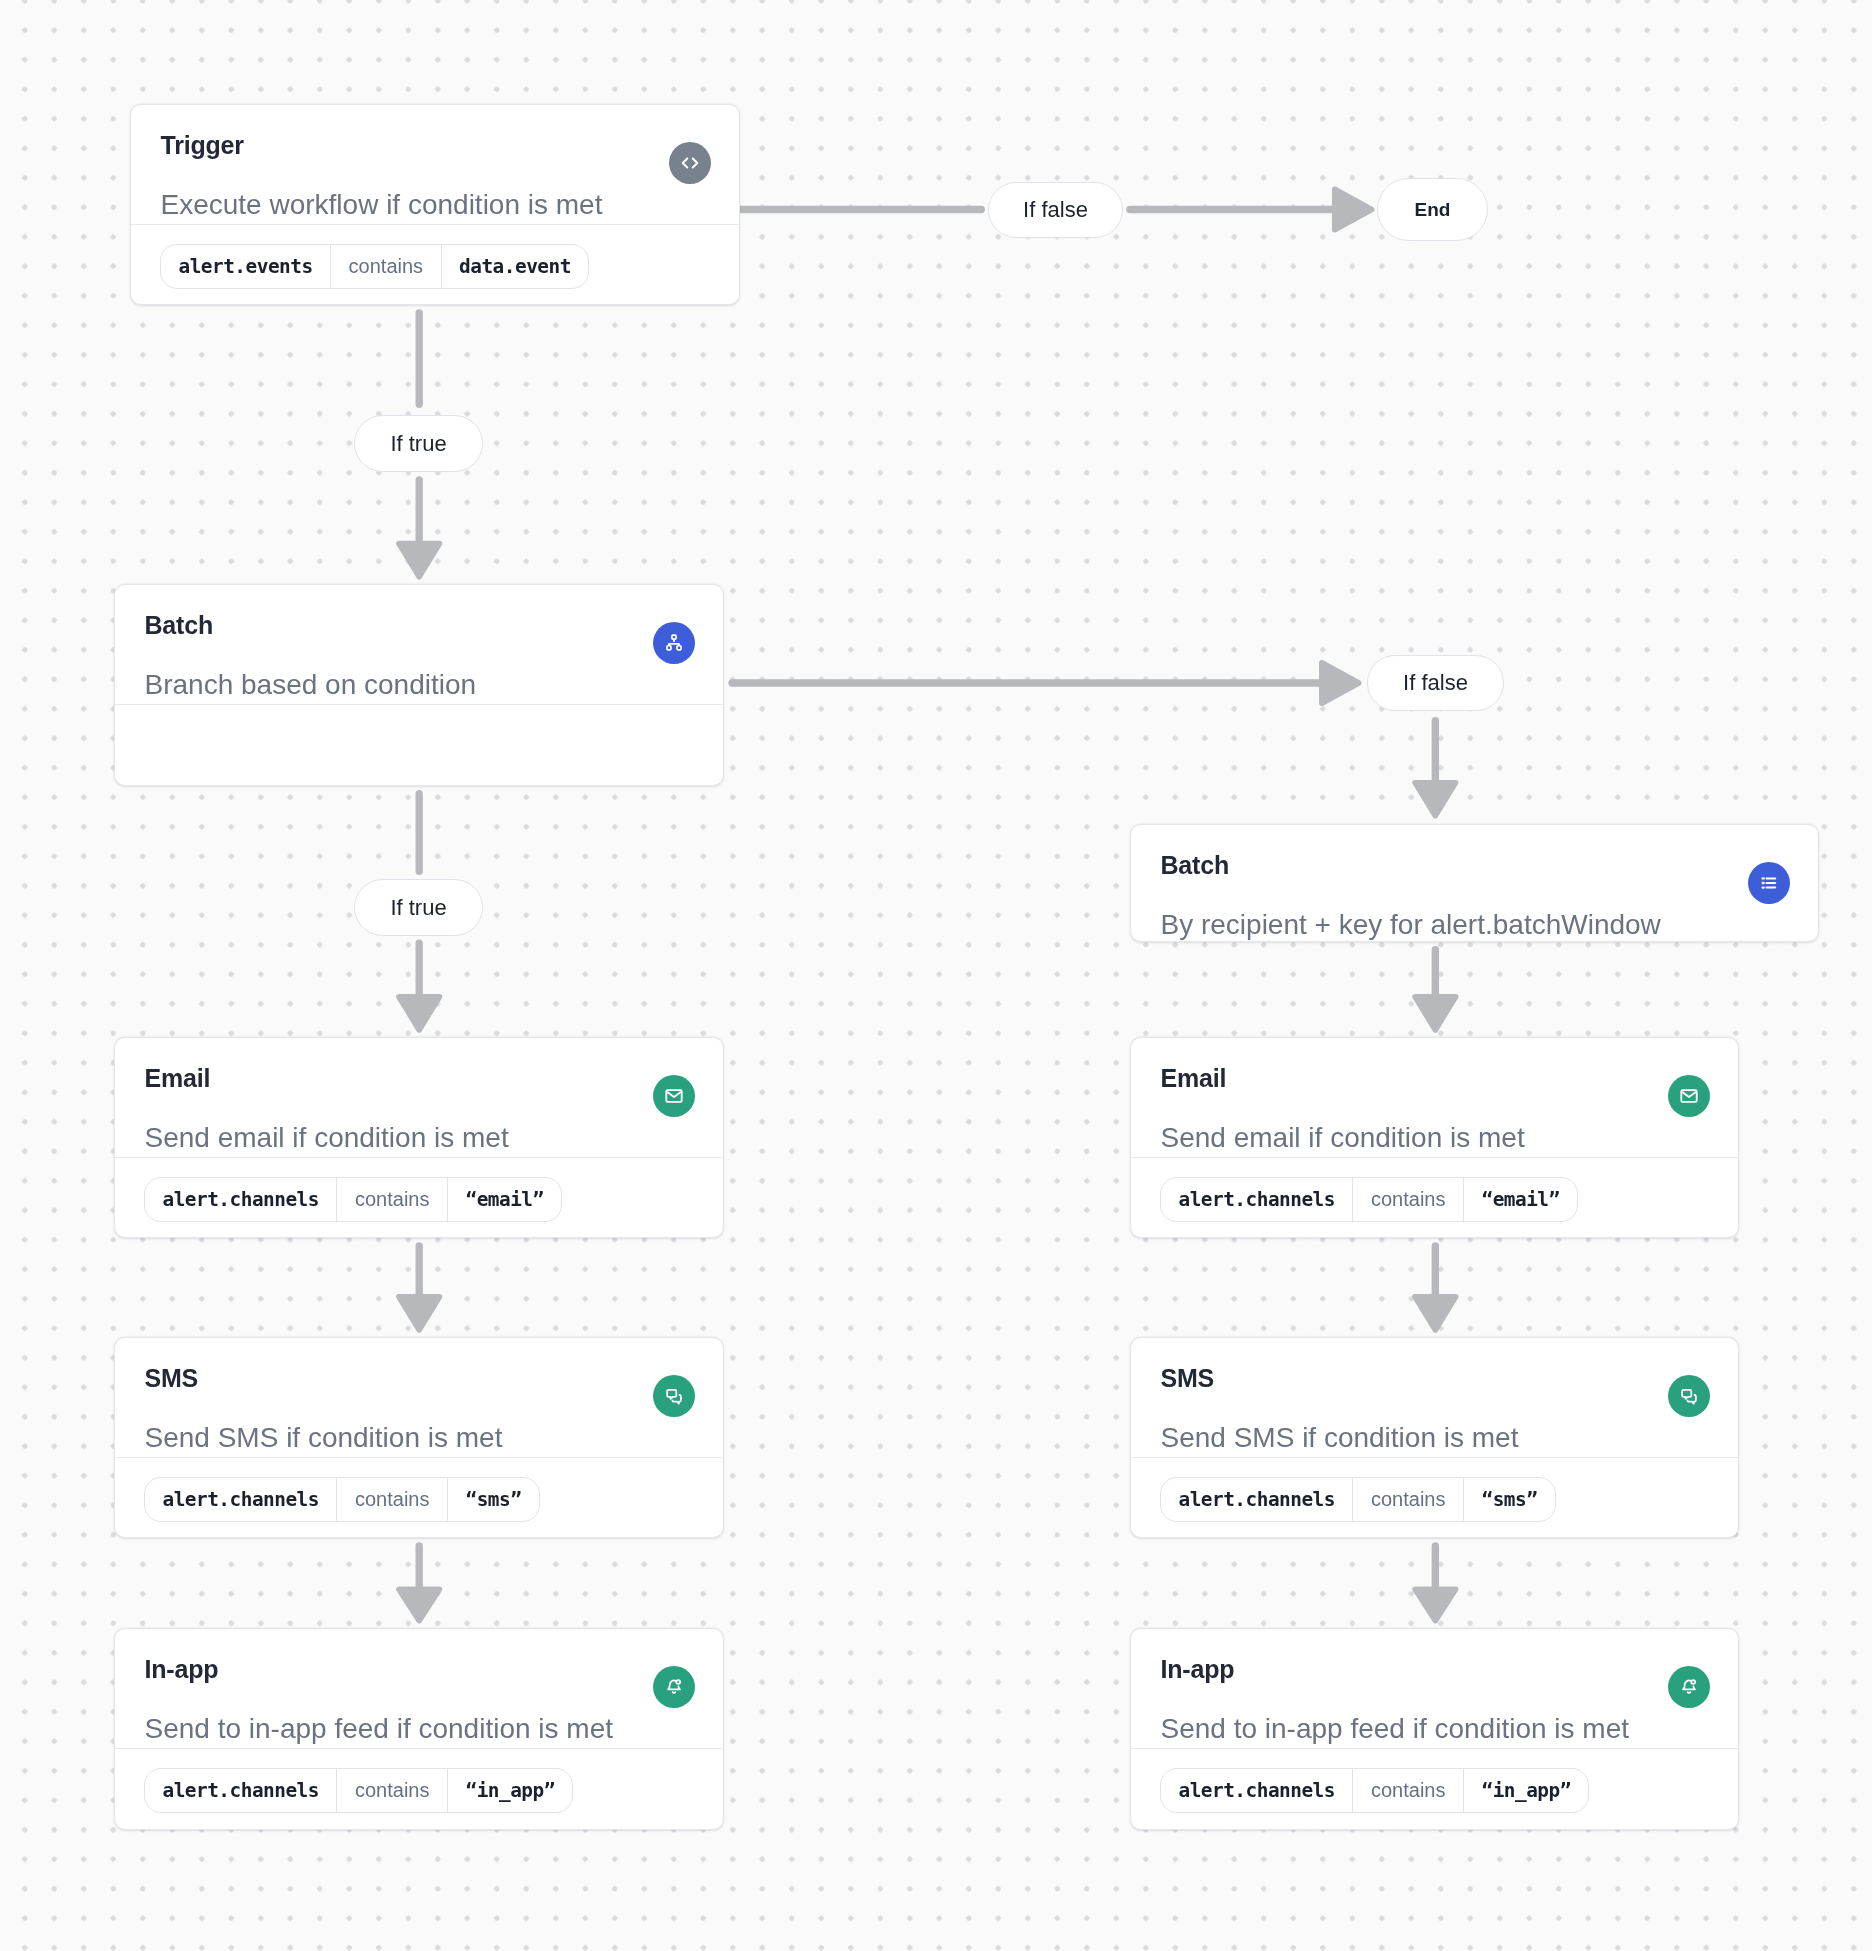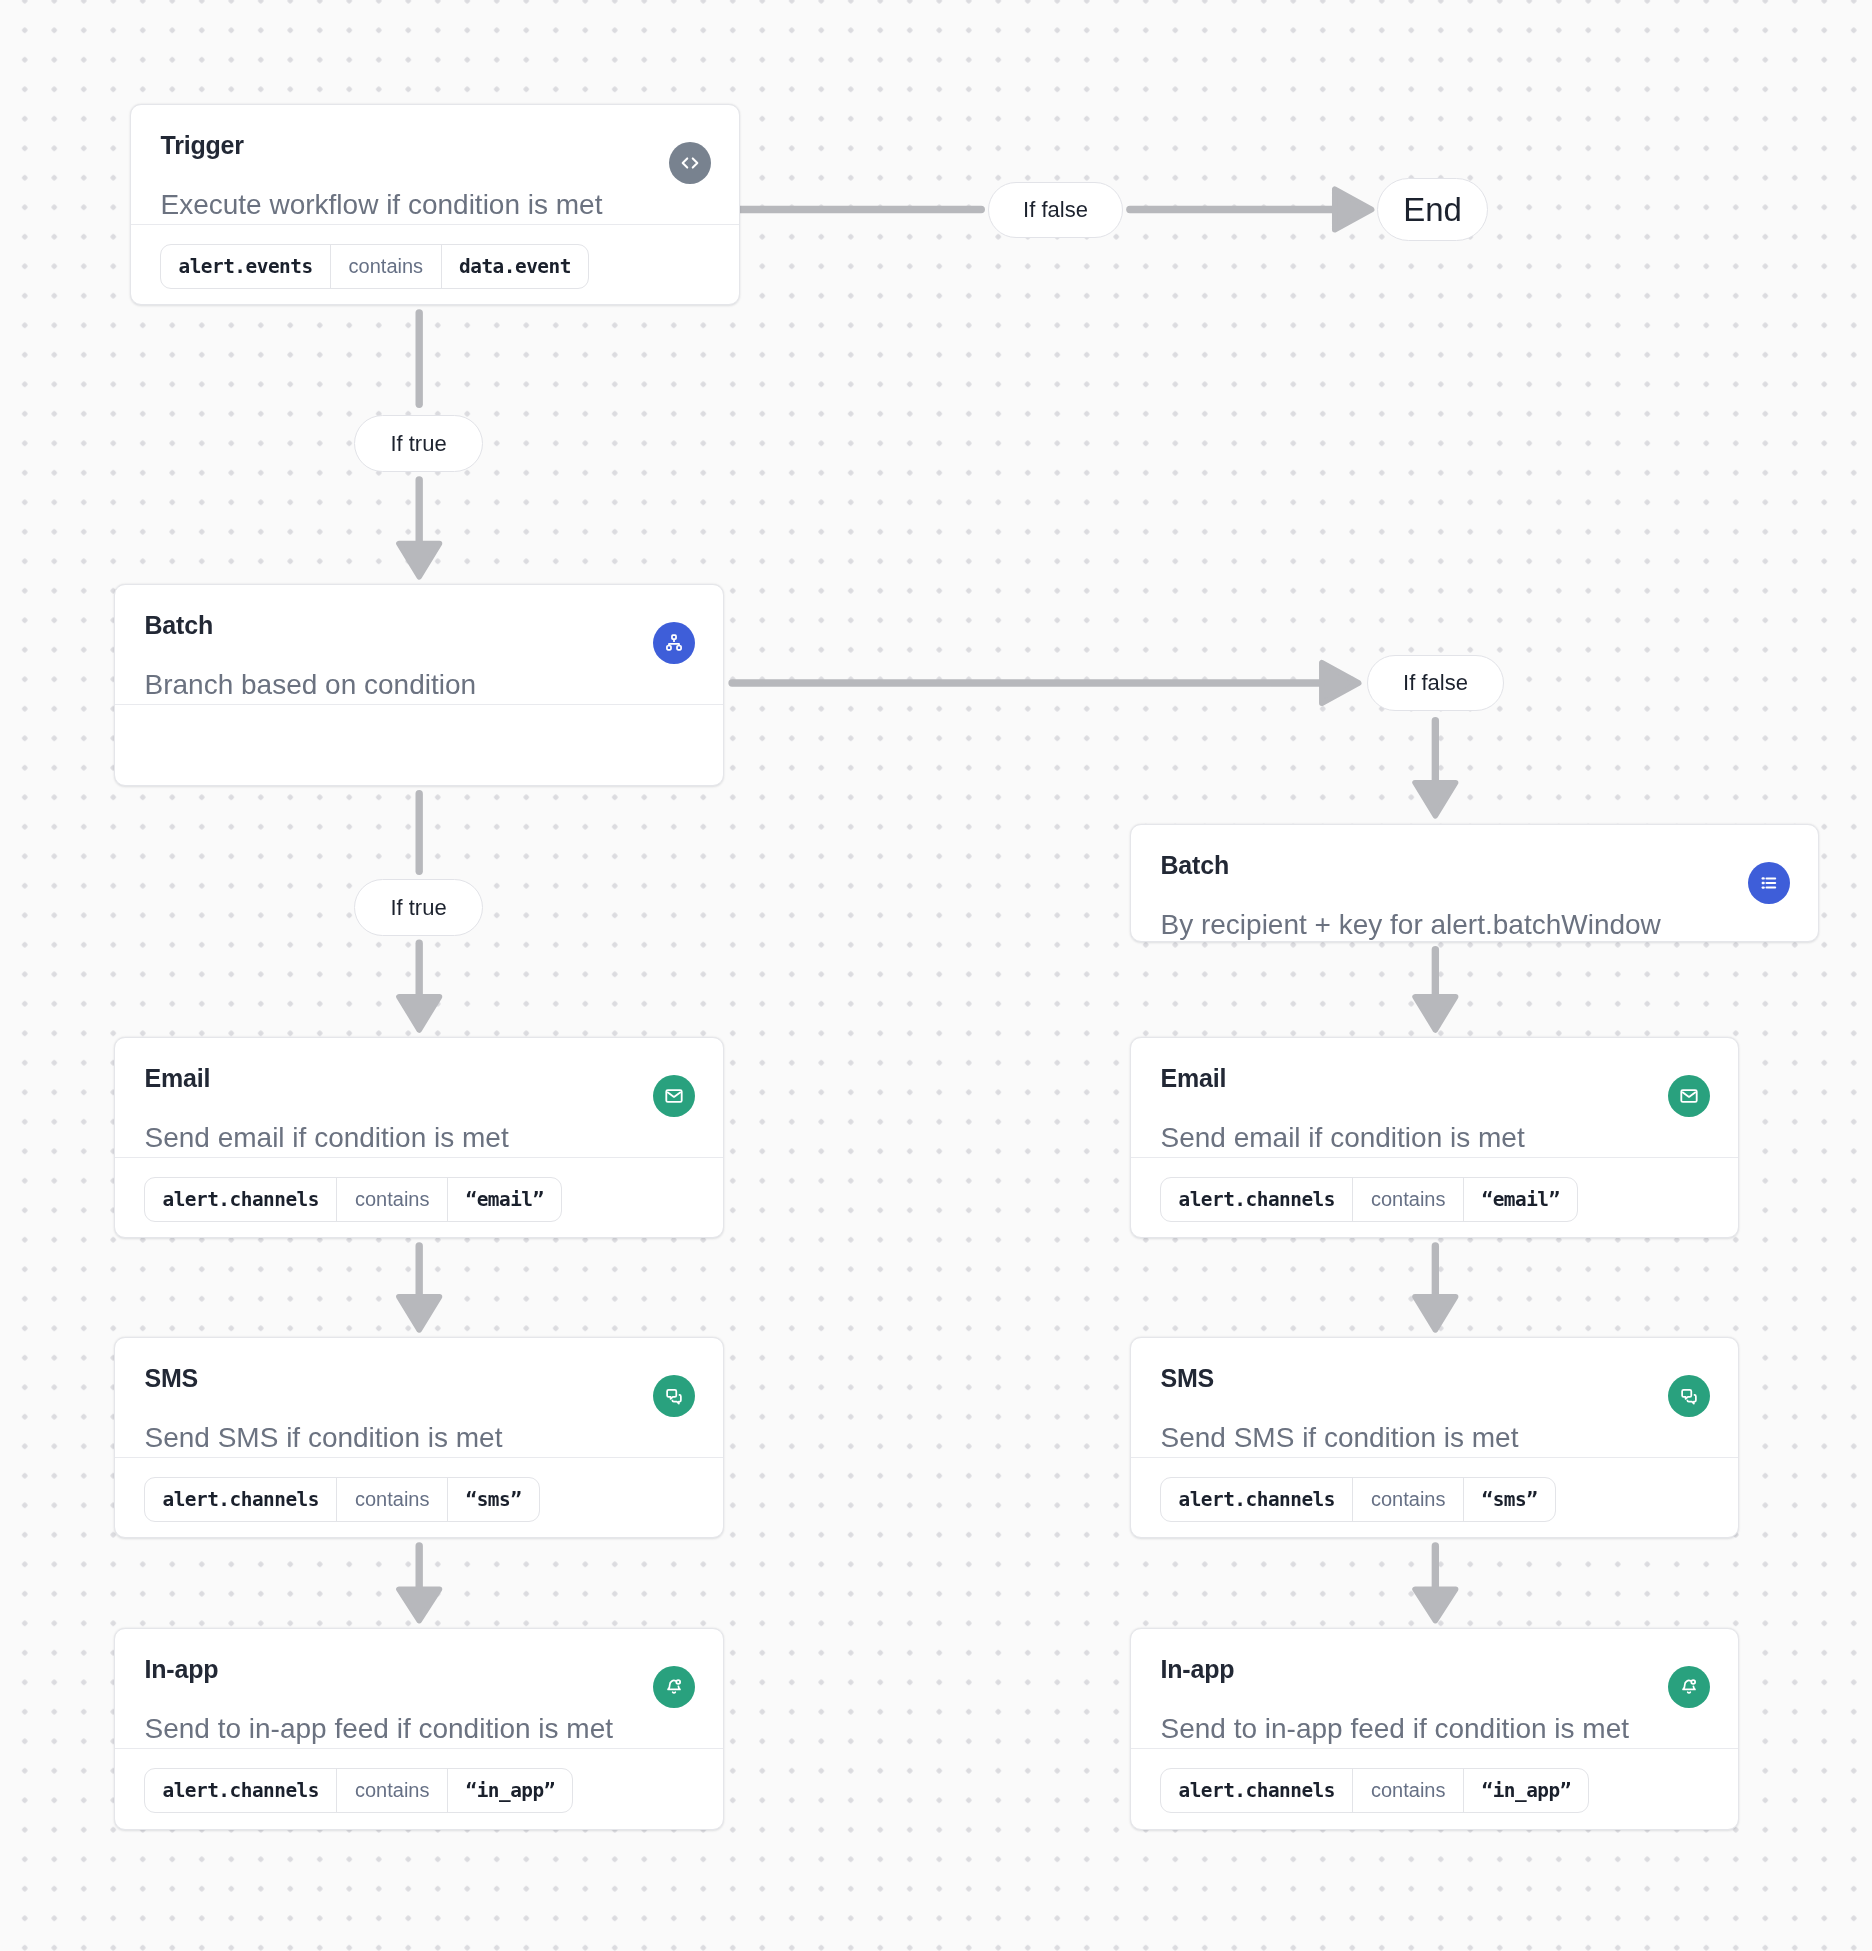--- a/index.html
+++ b/index.html
@@ -26,35 +26,35 @@
     position:absolute;right:28px;top:37px;width:42px;height:42px;border-radius:50%;
     display:flex;align-items:center;justify-content:center;
   }
   .ic-gray{background:#78828f;}
   .ic-blue{background:#3e5ed9;}
   .ic-green{background:#29a17e;}
   .circle svg{display:block;}
   .card-cond{padding:19.4px 29px;}
   .cond-pill{
     display:inline-flex;align-items:stretch;height:43px;background:#fff;
-    border:0.9px solid #e3e4e8;border-radius:11px;overflow:hidden;
+    border:0.9px solid #e3e4e8;border-radius:17px;overflow:hidden;
   }
   .cond-seg{display:flex;align-items:center;padding:0 17.5px;}
   .cond-seg + .cond-seg{border-left:0.9px solid #e3e4e8;}
   .cond-field,.cond-value{
     font-family:"DejaVu Sans Mono","Liberation Mono",monospace;
     font-size:19.4px;font-weight:700;color:#1a202c;letter-spacing:-0.5px;
   }
   .cond-op{font-size:20px;color:#667085;}
   .edge-pill{
     position:absolute;background:#ffffff;border:1.4px solid #e2e3e8;border-radius:922px;
     display:flex;align-items:center;justify-content:center;box-sizing:border-box;
     font-size:22px;font-weight:500;color:#1c222e;
   }
-  .edge-pill.end{font-size:33px;}
+  .edge-pill.end{font-size:19px;font-weight:bold;}
   #edges{position:absolute;left:0;top:0;pointer-events:none;}
 </style>
 </head>
 <body>
 
 <svg id="edges" width="1873" height="1952" viewBox="0 0 2029 2115">
   <g stroke="#b7b8bc" stroke-width="8" stroke-linecap="round" fill="none">
     <path d="M793 227 L1063 227"></path>
     <path d="M1224 227 L1446 227"></path>
     <path d="M793 740 L1432 740"></path>

